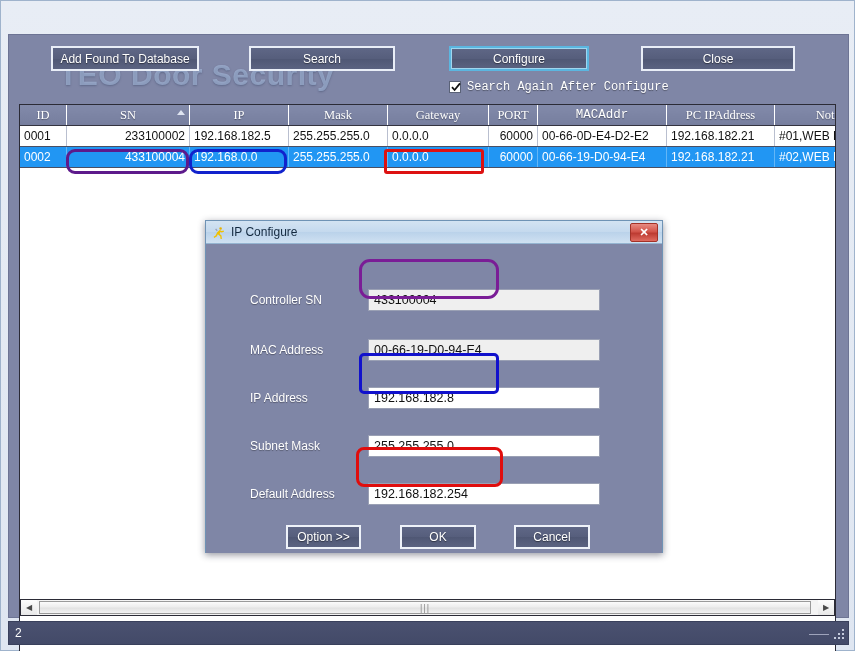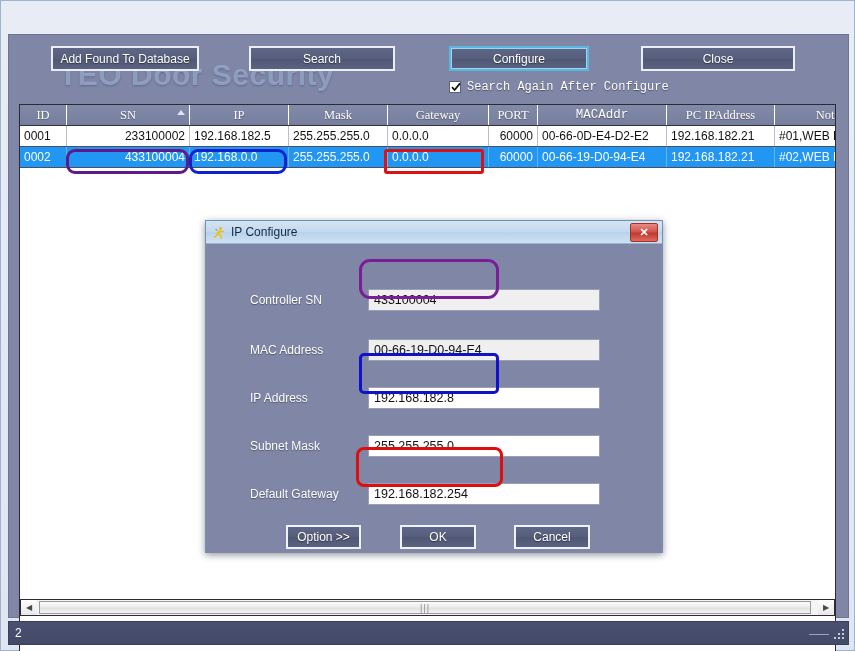--- a/index.html
+++ b/index.html
@@ -659,21 +659,21 @@
       </div>
       <div class="field-row" id="fr-ip">
         <span class="field-label">IP Address</span>
         <span class="field-input">192.168.182.8</span>
       </div>
       <div class="field-row" id="fr-mask">
         <span class="field-label">Subnet Mask</span>
         <span class="field-input">255.255.255.0</span>
       </div>
       <div class="field-row" id="fr-gw">
-        <span class="field-label">Default Gateway</span>
+        <span class="field-label">Default Address</span>
         <span class="field-input">192.168.182.254</span>
       </div>
 
       <div class="dbtn" id="dbtn-option">Option &gt;&gt;</div>
       <div class="dbtn" id="dbtn-ok">OK</div>
       <div class="dbtn" id="dbtn-cancel">Cancel</div>
     </div>
   </div>
 
   <div class="anno-dlg" id="anno-sn"></div>

